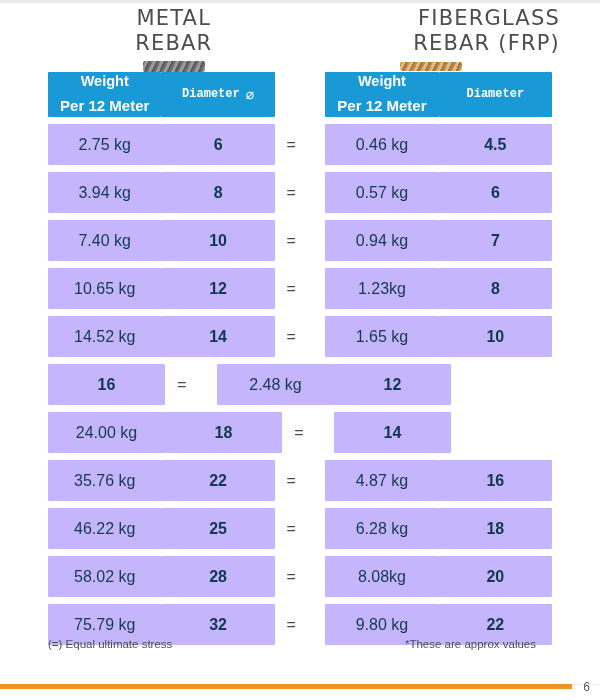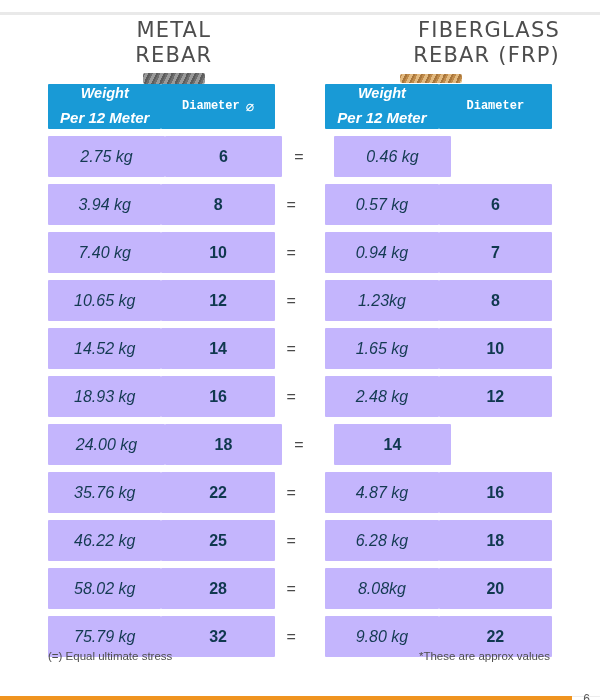--- a/index.html
+++ b/index.html
@@ -9,21 +9,21 @@
   body {
     width: 600px;
     height: 700px;
     background: #ffffff;
     font-family: "Liberation Sans", sans-serif;
     overflow: hidden;
     position: relative;
   }
   .page {
     position: absolute;
-    left: 0; top: 12px;
+    left: 0; top: 0;
     width: 600px;
     height: 568px;
     background: #ffffff;
     box-sizing: border-box;
   }
   .top-rule {
     position: absolute;
     left: 0; top: 0;
     width: 600px;
     height: 3px;
@@ -93,21 +93,21 @@
     align-items: stretch;
     margin-bottom: 7px;
   }
   .cell {
     box-sizing: border-box;
     display: flex;
     align-items: center;
     justify-content: center;
     text-align: center;
   }
-  .c-weight { width: 117px; font-style: italic; }
+  .c-weight { width: 117px; }
   .c-diam   { width: 117px; }
   .c-eq     { width: 34px; background: transparent; }
   .gap      { width: 18px; background: transparent; }
 
   .hdr {
     background: #199ad6;
     color: #ffffff;
     height: 45px;
     flex-direction: column;
     line-height: 1.1;
@@ -137,21 +137,21 @@
   .footnotes {
     position: absolute;
     left: 48px;
     top: 638px;
     width: 504px;
     display: flex;
     justify-content: space-between;
     font-size: 11.5px;
     color: #4d4d4d;
   }
-  .footnote-right { margin-right: 2px; }
+  .footnote-right { margin-right: 16px; }
 
   
   .bottom-bar {
     position: absolute;
     left: 0;
     top: 684px;
     width: 600px;
     height: 16px;
     background: #ffffff;
     border-top: 1px solid #ededed;
@@ -220,20 +220,21 @@
       </div>
     </div>
 
     <div id="rows-container">
         <div class="row">
           <div class="cell data weight c-weight">2.75 kg</div>
           <div class="cell data diam c-diam">6</div>
           <div class="cell eq c-eq">=</div>
           <div class="cell gap"></div>
           <div class="cell data weight c-weight">0.46 kg</div>
+          <div class="cell data diam c-diam">4.5</div>
         </div>
         <div class="row">
           <div class="cell data weight c-weight">3.94 kg</div>
           <div class="cell data diam c-diam">8</div>
           <div class="cell eq c-eq">=</div>
           <div class="cell gap"></div>
           <div class="cell data weight c-weight">0.57 kg</div>
           <div class="cell data diam c-diam">6</div>
         </div>
         <div class="row">
@@ -254,21 +255,20 @@
         </div>
         <div class="row">
           <div class="cell data weight c-weight">14.52 kg</div>
           <div class="cell data diam c-diam">14</div>
           <div class="cell eq c-eq">=</div>
           <div class="cell gap"></div>
           <div class="cell data weight c-weight">1.65 kg</div>
           <div class="cell data diam c-diam">10</div>
         </div>
         <div class="row">
-          <div class="cell data weight c-weight">18.93 kg</div>
           <div class="cell data diam c-diam">16</div>
           <div class="cell eq c-eq">=</div>
           <div class="cell gap"></div>
           <div class="cell data weight c-weight">2.48 kg</div>
           <div class="cell data diam c-diam">12</div>
         </div>
         <div class="row">
           <div class="cell data weight c-weight">24.00 kg</div>
           <div class="cell data diam c-diam">18</div>
           <div class="cell eq c-eq">=</div>

